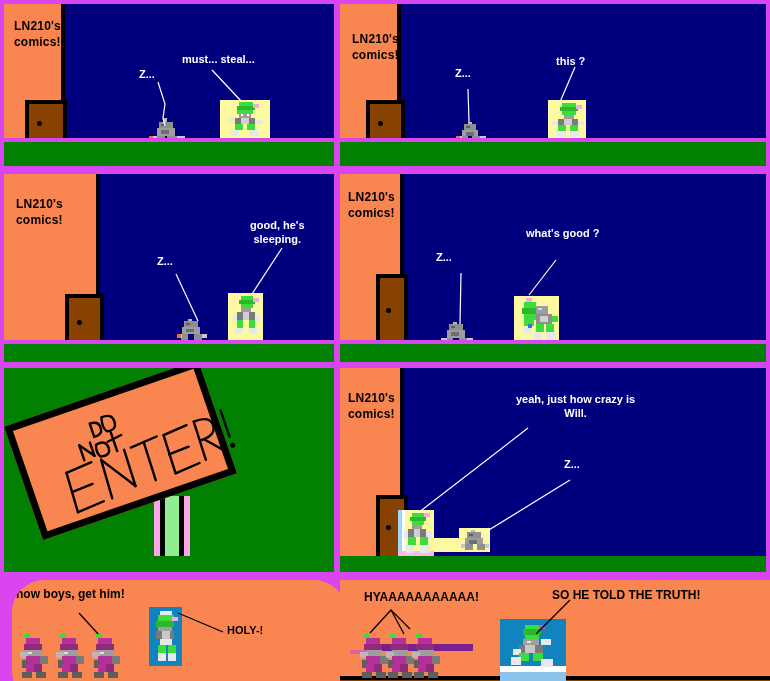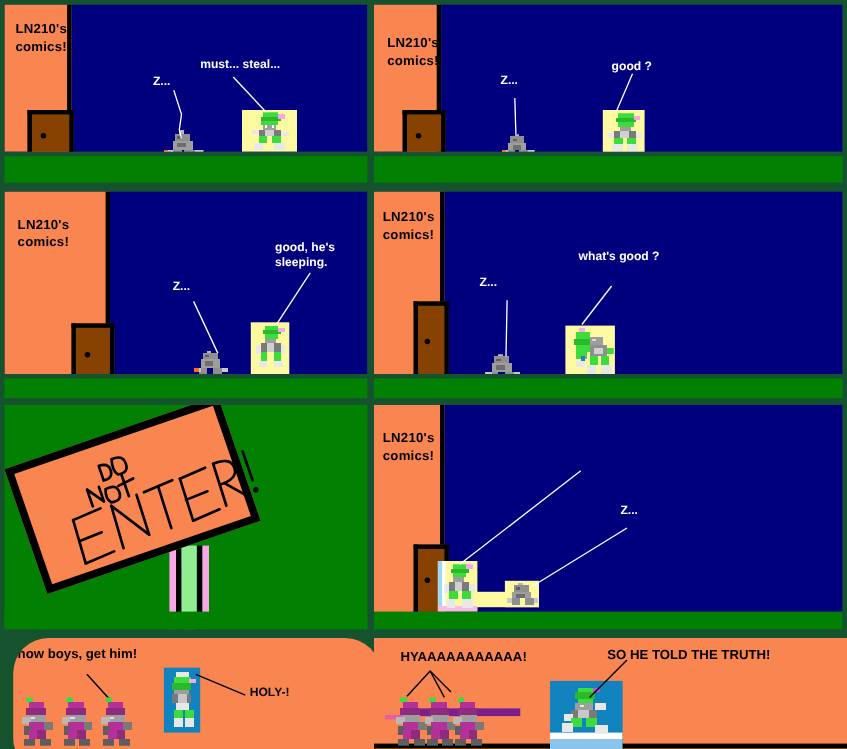--- a/index.html
+++ b/index.html
@@ -1,33 +1,33 @@
 <!DOCTYPE html>
 <html><head>
 <meta charset="utf-8">
 <style>
   html,body{margin:0;padding:0;background:#000;}
   #comic{
     position:relative;width:770px;height:681px;
-    background:#14532d;overflow:hidden;
+    background:#d946ef;overflow:hidden;
     font-family:"Liberation Sans", sans-serif;
   }
   .panel{position:absolute;overflow:hidden;}
   .wall{position:absolute;left:0;top:0;width:100%;height:100%;}
   .sign{position:absolute;background:#f98650;border-right:4px solid #000;}
   .sign-text{
     position:absolute;color:#000;font-weight:bold;font-size:12px;
     line-height:16px;letter-spacing:0.2px;
   }
   .door{position:absolute;background:#874100;border:4px solid #000;border-bottom:none;}
   .knob{position:absolute;width:5px;height:5px;border-radius:50%;background:#000;}
   .floor-wood{position:absolute;left:0;bottom:0;width:100%;background:#874100;}
   .bubble{
     position:absolute;color:#fff;font-weight:bold;font-size:11px;
-    line-height:14px;white-space:pre-line;
+    line-height:14px;white-space:pre-line;text-align:center;
   }
   .bubble.dark{color:#000;}
   .sprite-box{position:absolute;overflow:hidden;}
   .sb-yellow{background:#fdf9a0;}
   .sb-blue{background:#1184c0;}
   .sb-stripe-pink{position:absolute;left:0;bottom:0;width:100%;height:5px;background:#fcb8e8;}
   .sb-stripe-lblue{position:absolute;left:0;bottom:0;width:100%;height:9px;background:#8cc3ec;}
   .sb-stripe-wh2{position:absolute;left:0;bottom:9px;width:100%;height:6px;background:#fff;}
   .sb-edge-l{position:absolute;left:0;top:0;width:4px;height:100%;background:#9ed8f5;}
   .sb-edge-l2{position:absolute;left:4px;top:0;width:3px;height:100%;background:#fff;}
@@ -144,21 +144,21 @@
       <rect x="0" y="7" width="3" height="2" fill="#c8c8c8"></rect>
       <rect x="0" y="7" width="2" height="2" fill="#ff6a1f"></rect>
       <rect x="12" y="7" width="3" height="2" fill="#c8c8c8"></rect>
     </svg>
 
     <div class="bubble" style="left:115px;top:62px;">Z...</div>
     <svg style="position:absolute;left:115px;top:72px;" width="40" height="50">
       <line x1="13" y1="13" x2="14" y2="46" stroke="#fff" stroke-width="1.2"></line>
     </svg>
 
-    <div class="bubble" style="left:216px;top:50px;">good ?</div>
+    <div class="bubble" style="left:216px;top:50px;">this ?</div>
     <svg style="position:absolute;left:212px;top:60px;" width="40" height="45">
       <line x1="23" y1="3" x2="8" y2="38" stroke="#fff" stroke-width="1.2"></line>
     </svg>
   </div>
 
   <div class="panel" style="left:4px;top:142px;width:330px;height:24px;background:#018001;"></div>
   <div class="panel" style="left:340px;top:142px;width:426px;height:24px;background:#018001;"></div>
 
   <div class="panel" style="left:4px;top:174px;width:330px;height:166px;">
     <div class="wall" style="background:#00007f;"></div>
@@ -354,20 +354,22 @@
         <rect x="5" y="8" width="3" height="4" fill="#d0d0d0"></rect>
         <rect x="0" y="9" width="2" height="4" fill="#e8e8e8"></rect>
         <rect x="11" y="9" width="3" height="4" fill="#e8e8e8"></rect>
         <rect x="2" y="12" width="4" height="4" fill="#3ddc3d"></rect>
         <rect x="8" y="12" width="4" height="4" fill="#3ddc3d"></rect>
         <rect x="1" y="16" width="4" height="4" fill="#e8e8e8"></rect>
         <rect x="8" y="16" width="5" height="4" fill="#e8e8e8"></rect>
       </svg>
     </div>
 
+    <div class="bubble" style="left:176px;top:24px;">yeah, just how crazy is
+Will.</div>
     <svg style="position:absolute;left:70px;top:50px;" width="130" height="110">
       <line x1="118" y1="10" x2="8" y2="95" stroke="#fff" stroke-width="1.2"></line>
     </svg>
 
     <div class="bubble" style="left:224px;top:89px;">Z...</div>
     <svg style="position:absolute;left:136px;top:102px;" width="100" height="70">
       <line x1="94" y1="10" x2="8" y2="63" stroke="#fff" stroke-width="1.2"></line>
     </svg>
   </div>
 

